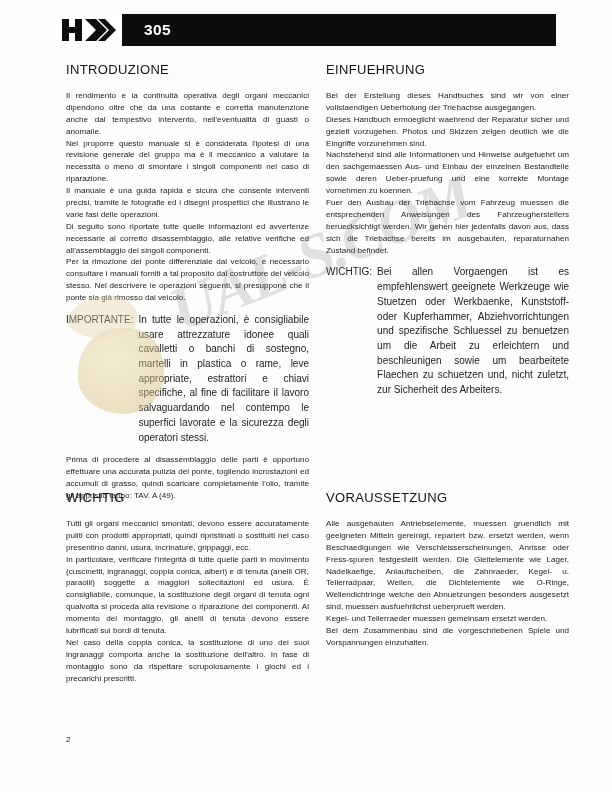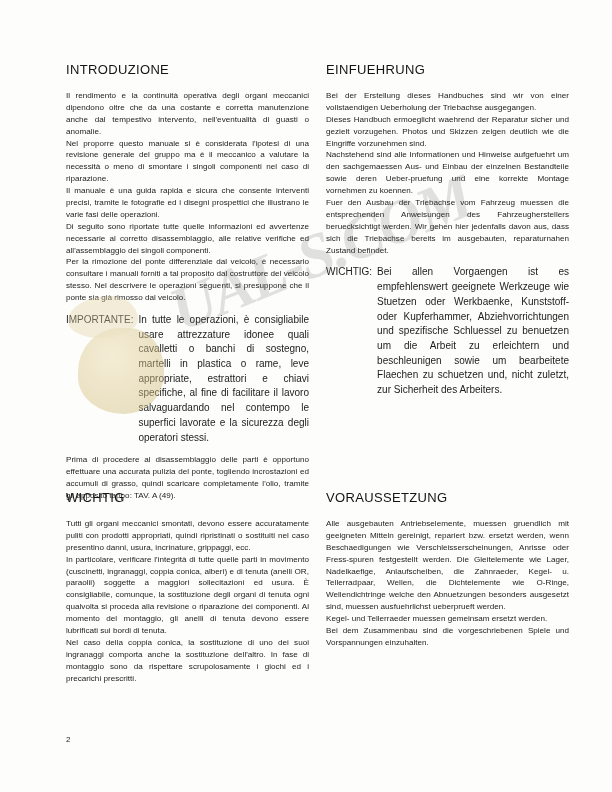--- a/index.html
+++ b/index.html
@@ -155,20 +155,32 @@
     top: 735px;
     font-size: 8px;
     color: #1c1c1c;
   }
 </style>
 </head>
 <body>
 
 <div class="page">
 
+  <div class="header-bar">
+    <div class="logo-box">
+      <svg class="logo-glyph" width="54" height="22" viewBox="0 0 54 22">
+        <rect x="0" y="0" width="7" height="22" fill="#0d0d0d"></rect>
+        <rect x="0" y="8" width="20" height="6" fill="#0d0d0d"></rect>
+        <rect x="13" y="0" width="7" height="22" fill="#0d0d0d"></rect>
+        <polygon points="23,0 34,0 45,11 34,22 23,22 34,11" fill="#0d0d0d"></polygon>
+        <polygon points="36,0 43,0 54,11 43,22 36,22 47,11" fill="#0d0d0d"></polygon>
+      </svg>
+    </div>
+    <div class="header-number">305</div>
+  </div>
 
   <div class="col col-left block-top">
     <h2 class="section-title">INTRODUZIONE</h2>
 
     <p class="para">Il rendimento e la continuità operativa degli organi meccanici dipendono oltre che da una costante e corretta manutenzione anche dal tempestivo intervento, nell'eventualità di guasti o anomalie.</p>
     <p class="para">Nel proporre questo manuale si è considerata l'ipotesi di una revisione generale del gruppo ma è il meccanico a valutare la necessità o meno di smontare i singoli componenti nel caso di riparazione.</p>
     <p class="para">Il manuale è una guida rapida e sicura che consente interventi precisi, tramite le fotografie ed i disegni prospettici che illustrano le varie fasi delle operazioni.</p>
     <p class="para">Di seguito sono riportate tutte quelle informazioni ed avvertenze necessarie al corretto disassemblaggio, alle relative verifiche ed all'assemblaggio dei singoli componenti.</p>
     <p class="para">Per la rimozione del ponte differenziale dal veicolo, è necessario consultare i manuali forniti a tal proposito dal costruttore del veicolo stesso. Nel descrivere le operazioni seguenti, si presuppone che il ponte sia già rimosso dal veicolo.</p>
 

